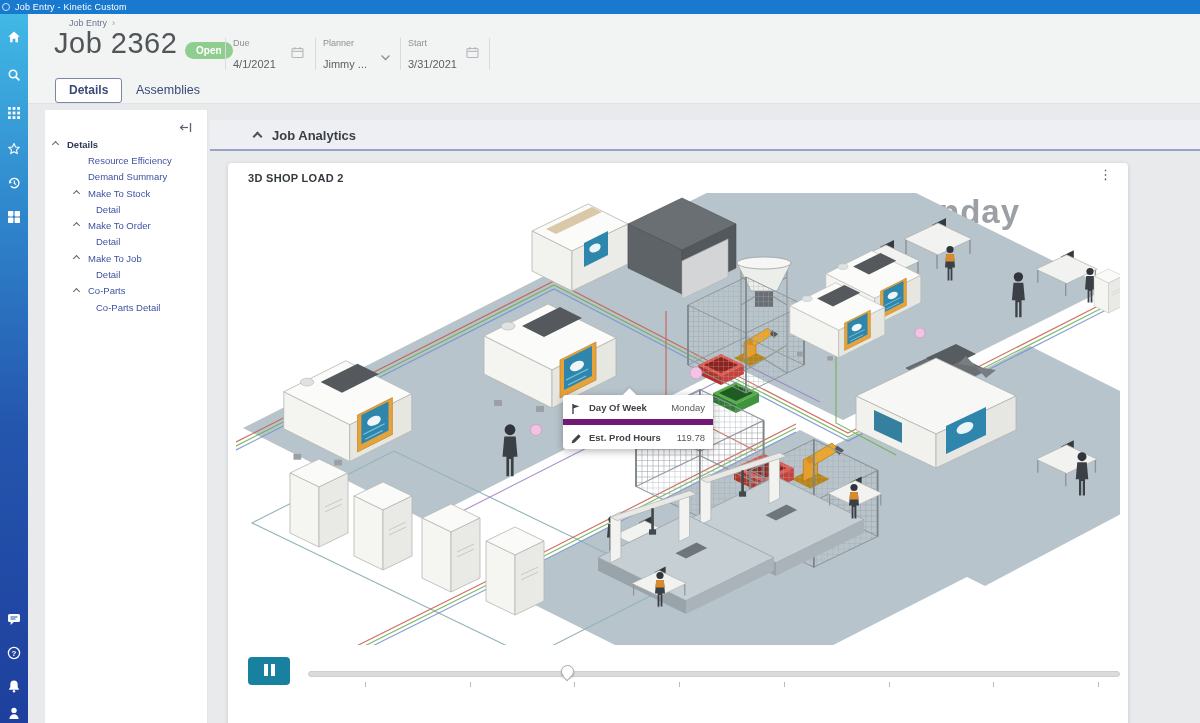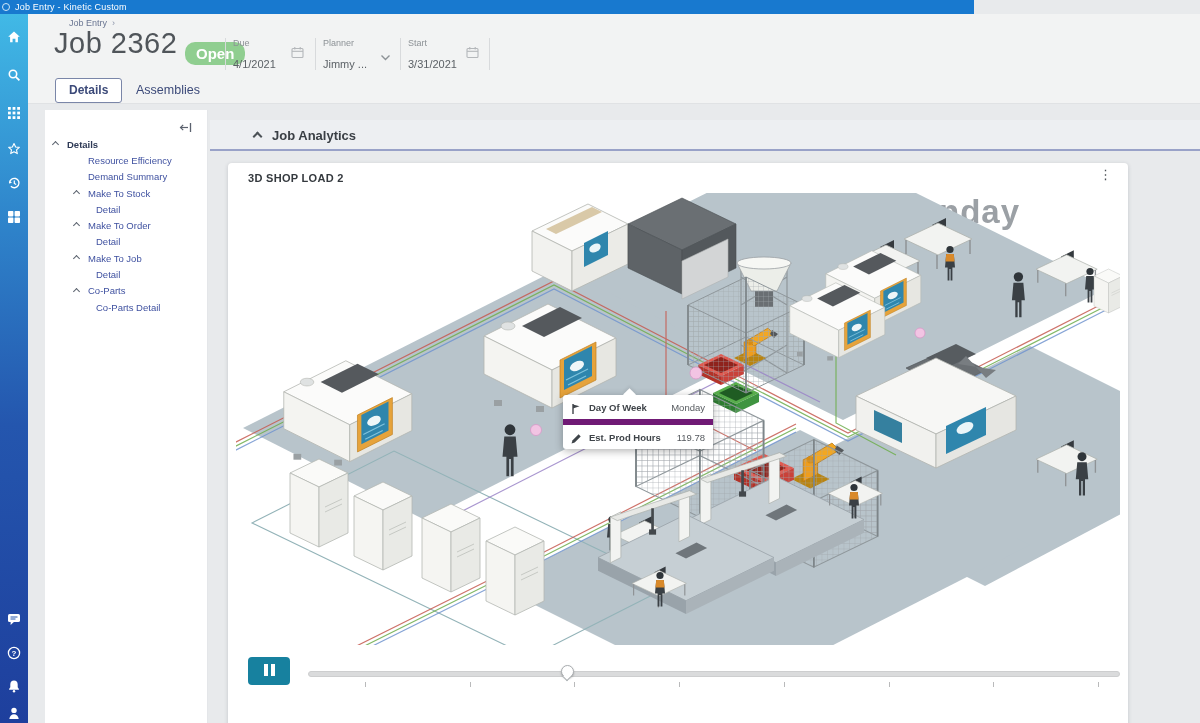--- a/index.html
+++ b/index.html
@@ -1,37 +1,37 @@
 <!DOCTYPE html>
 <html><head>
 <meta charset="utf-8">
 <style>
   * { margin:0; padding:0; box-sizing:border-box; }
   body { font-family:"Liberation Sans",sans-serif; background:#cfd2d6; }
   #app { position:relative; width:1200px; height:723px; background:#e8eaec; overflow:hidden; }
 
   
-  #titlebar { position:absolute; left:0; top:0; width:974px; height:14px; background:#1879cf; color:#fff; }
+  #titlebar { position:absolute; left:0; top:0; width:1200px; height:14px; background:#1879cf; color:#fff; }
   #titlebar .appdot { position:absolute; left:2px; top:3px; width:8px; height:8px; border-radius:50%;
     background:#1879cf; border:1.5px solid #cfe6f7; }
   #titlebar .ttext { position:absolute; left:15px; top:2px; font-size:9px; letter-spacing:.2px; }
 
   
   #rail { position:absolute; left:0; top:14px; width:28px; height:709px;
     background:linear-gradient(180deg,#41b9e6 0%,#2f86cc 28%,#2456ae 58%,#1e3f9d 100%); }
   .rail-ic { position:absolute; left:7px; width:14px; height:14px; cursor:pointer; }
   .rail-ic svg { display:block; }
 
   
   #pageheader { position:absolute; left:28px; top:14px; width:1172px; height:90px; background:#f2f3f3;
     border-bottom:1px solid #e0e2e4; }
   #breadcrumb { position:absolute; left:29px; top:4px; font-size:9px; color:#6a7692;margin-left:12px; }
   #breadcrumb .crumb-sep { margin-left:5px; color:#8a93a8; }
   #jobtitle { position:absolute; left:26px; top:13px; font-size:29px; font-weight:400; color:#50555a; letter-spacing:.5px; }
-  #statusbadge { position:absolute; left:157px; top:28px; background:#90ce90; color:#fff; font-size:15px;
+  #statusbadge { position:absolute; left:157px; top:28px; background:#90ce90; color:#fff; font-size:10px;
     font-weight:bold; padding:3px 11px; border-radius:10px; }
   .hsep { position:absolute; top:24px; width:1px; height:32px; background:#d8dadc; }
   .hfield { position:absolute; top:24px; }
   .hfield .flabel { font-size:9px; color:#8d9296; margin-bottom:10px; }
   .hfield .fvalue { font-size:11px; color:#5c6166; }
   .ficon { position:absolute; top:31px; width:13px; height:13px; cursor:pointer; }
   
   #tab-details { position:absolute; left:27px; top:64px; padding:4px 13px 5px; border:1px solid #7a86a8; border-radius:3px;
     background:#fff; color:#3c4a79; font-size:12px; font-weight:bold; cursor:pointer; }
   #tab-assemblies { position:absolute; left:108px; top:69px; color:#3c4a79; font-size:12.5px; cursor:pointer; }

